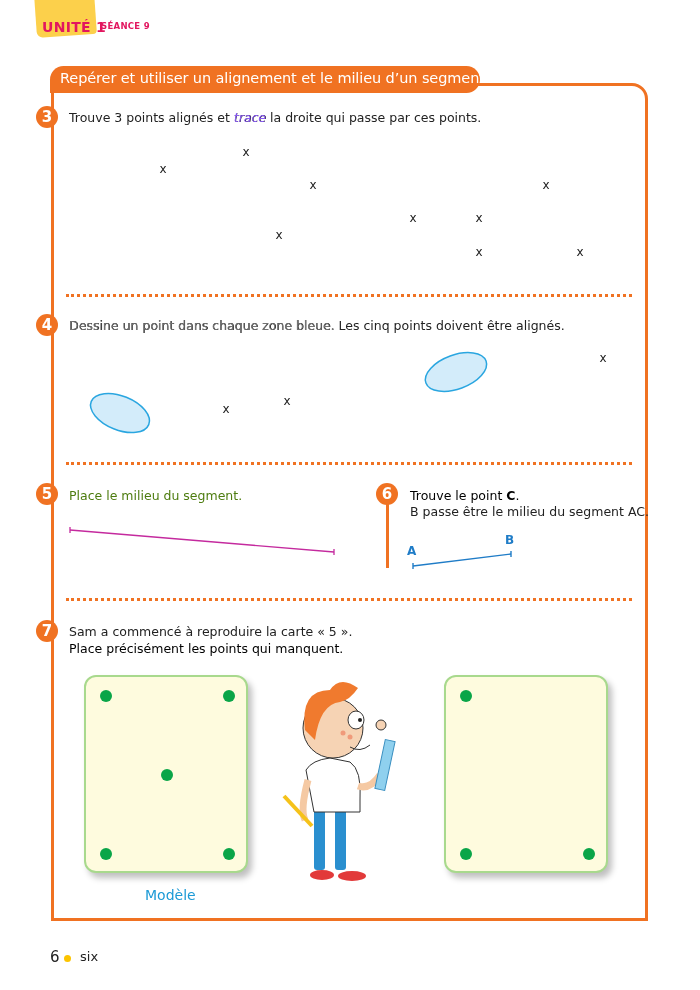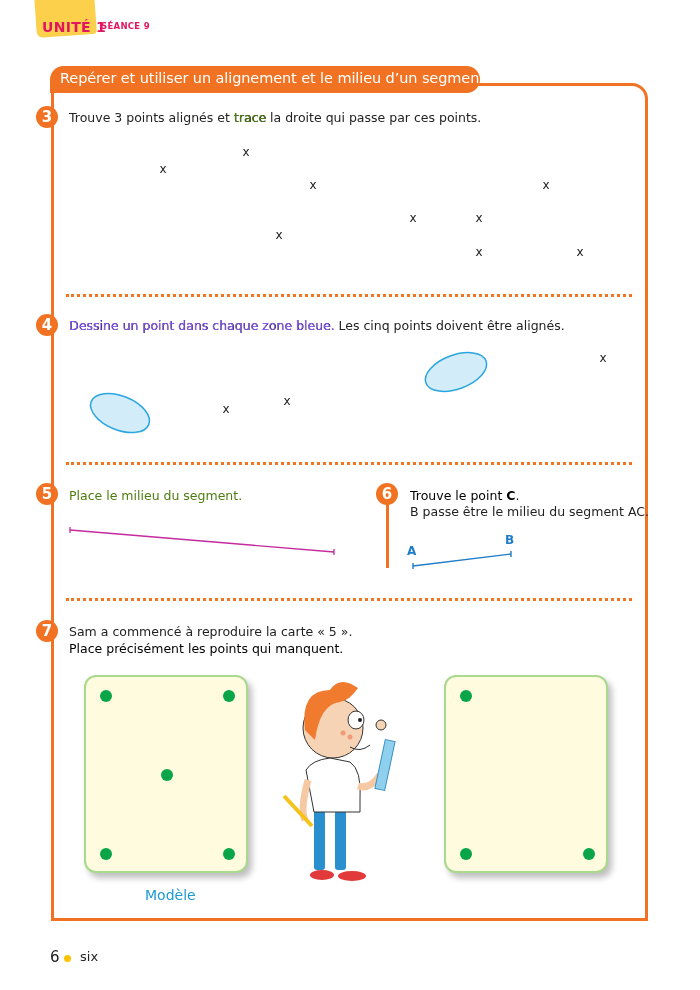--- a/index.html
+++ b/index.html
@@ -83,39 +83,39 @@
 <div class="unit-tab"></div>
 <div class="unit-label">UNITÉ 1</div>
 <div class="seance-label">SÉANCE 9</div>
 
 <div class="frame"></div>
 <div class="header-pill"></div>
 <div class="header-title">Repérer et utiliser un alignement et le milieu d’un segment</div>
 
 <div class="ex-num" style="left:36px;top:106px;">3</div>
 <div class="ex-text" style="left:69px;top:110px;">
-  <span>Trouve 3 points alignés et </span><span class="bold" style="font-weight:normal;color:#4d7c0f;text-shadow:0.3px 0 0 #000;">trace</span><span> la droite qui passe par ces points.</span>
+  <span>Trouve 3 points alignés et </span><span class="bold" style="font-weight:normal;color:#8b5cf6;text-shadow:0.3px 0 0 #000;font-style:italic;">trace</span><span> la droite qui passe par ces points.</span>
 </div>
 <div id="ex3-points">
     <div class="xmark" style="left: 163px; top: 169px;">x</div>
     <div class="xmark" style="left: 246px; top: 152px;">x</div>
     <div class="xmark" style="left: 313px; top: 185px;">x</div>
     <div class="xmark" style="left: 279px; top: 235px;">x</div>
     <div class="xmark" style="left: 413px; top: 218px;">x</div>
     <div class="xmark" style="left: 479px; top: 218px;">x</div>
     <div class="xmark" style="left: 546px; top: 185px;">x</div>
     <div class="xmark" style="left: 479px; top: 252px;">x</div>
     <div class="xmark" style="left: 580px; top: 252px;">x</div>
   </div>
 
 <div class="dotted" style="top:294px;"></div>
 
 <div class="ex-num" style="left:36px;top:314px;">4</div>
 <div class="ex-text" style="left:69px;top:318px;">
-  <span style="color:#8b5cf6;text-shadow:0.3px 0 0 #000;">Dessine un point dans chaque zone bleue.</span><span> Les cinq points doivent être alignés.</span>
+  <span style="color:#737373;text-shadow:0.3px 0 0 #000;">Dessine un point dans chaque zone bleue.</span><span> Les cinq points doivent être alignés.</span>
 </div>
 <svg width="700" height="990">
   <ellipse cx="120" cy="413" rx="31" ry="17" transform="rotate(22 120 413)" fill="#d3ecfa" stroke="#2aa6e0" stroke-width="1.5"></ellipse>
   <ellipse cx="456" cy="372" rx="32" ry="17" transform="rotate(-20 456 372)" fill="#d3ecfa" stroke="#2aa6e0" stroke-width="1.5"></ellipse>
 </svg>
 <div id="ex4-points">
     <div class="xmark" style="left: 226px; top: 409px;">x</div>
     <div class="xmark" style="left: 287px; top: 401px;">x</div>
     <div class="xmark" style="left: 603px; top: 358px;">x</div>
   </div>

